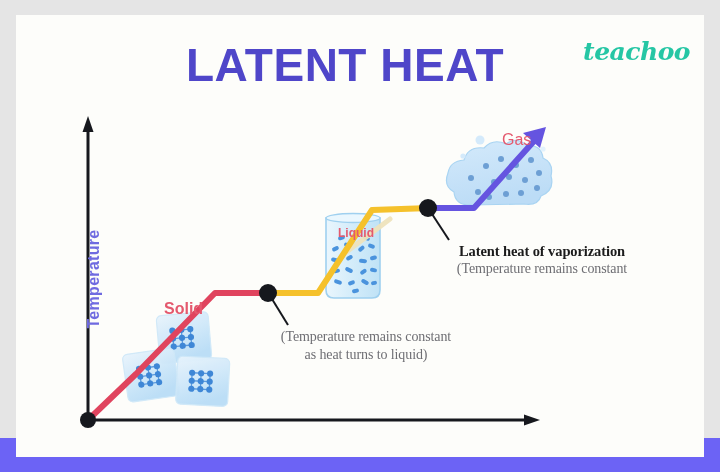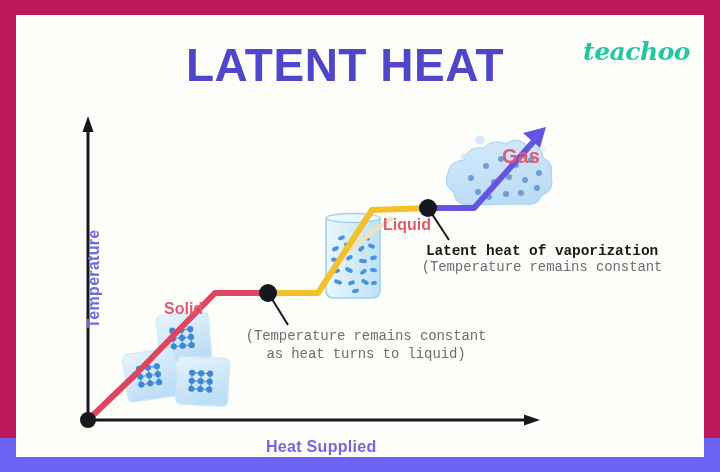--- a/index.html
+++ b/index.html
@@ -7,21 +7,21 @@
   body{
     width:720px;height:472px;
     background:#6c63f5;
     font-family:"Liberation Sans", sans-serif;
     overflow:hidden;
   }
   #frame{
     position:absolute;
     left:0;top:0;
     width:720px;height:438px;
-    background:#be185d;
+    background:#e5e5e5;
   }
   #card{
     position:absolute;
     left:16px;top:15px;
     width:688px;height:442px;
     background:#fdfdfa;
     overflow:hidden;
   }
   
   #title{
@@ -59,47 +59,47 @@
   .lbl{
     position:absolute;
     font-family:"Liberation Sans", sans-serif;
     white-space:nowrap;
   }
   #lbl-solid{
     left:148px;top:285px;
     font-size:16px;font-weight:bold;color:#e4596e;
   }
   #lbl-liquid{
-    left:322px;top:201px;
-    font-size:16px;font-weight:bold;color:#e4596e;margin-left:45px;
+    left:322px;top:211px;
+    font-size:12px;font-weight:bold;color:#e4596e;
   }
   #lbl-gas{
-    left:486px;top:130px;
-    font-size:20px;font-weight:bold;color:#e4596e;
+    left:486px;top:116px;
+    font-size:16px;font-weight:normal;color:#e4596e;
   }
   #ylabel{
     position:absolute;
     left:-2px;top:255px;
     width:160px;
     text-align:center;
     transform:rotate(-90deg);
     transform-origin:50% 50%;
     font-size:16px;font-weight:bold;color:#6f6ae0;
     letter-spacing:0.3px;
   }
   #xlabel{
     position:absolute;
     left:250px;top:423px;
     font-size:16px;font-weight:bold;color:#6f6ae0;
     letter-spacing:0.3px;
   }
   .ann{
     position:absolute;
     text-align:center;
-    font-family:Liberation Mono, monospace;
+    font-family:Liberation Serif, serif;
   }
   .ann .hd{
     font-size:14.5px;font-weight:bold;color:#1b1b1b;
     letter-spacing:-0.1px;
   }
   .ann .sub{
     font-size:14px;color:#6e6e73;
     line-height:1.25;
     letter-spacing:-0.1px;
   }
@@ -294,21 +294,20 @@
 
       <line x1="272" y1="299" x2="288" y2="325" stroke="#16181d" stroke-width="2"></line>
       <line x1="432" y1="214" x2="449" y2="240" stroke="#16181d" stroke-width="2"></line>
     </svg>
 
     <div class="lbl" id="lbl-solid">Solid</div>
     <div class="lbl" id="lbl-liquid">Liquid</div>
     <div class="lbl" id="lbl-gas">Gas</div>
 
     <div id="ylabel">Temperature</div>
-    <div id="xlabel">Heat  Supplied</div>
 
     <div class="ann" id="ann-fusion">
       <div class="sub">(Temperature remains constant</div>
       <div class="sub">as heat turns to liquid)</div>
     </div>
 
     <div class="ann" id="ann-vapor">
       <div class="hd">Latent heat of vaporization</div>
       <div class="sub">(Temperature remains constant</div>
     </div>

